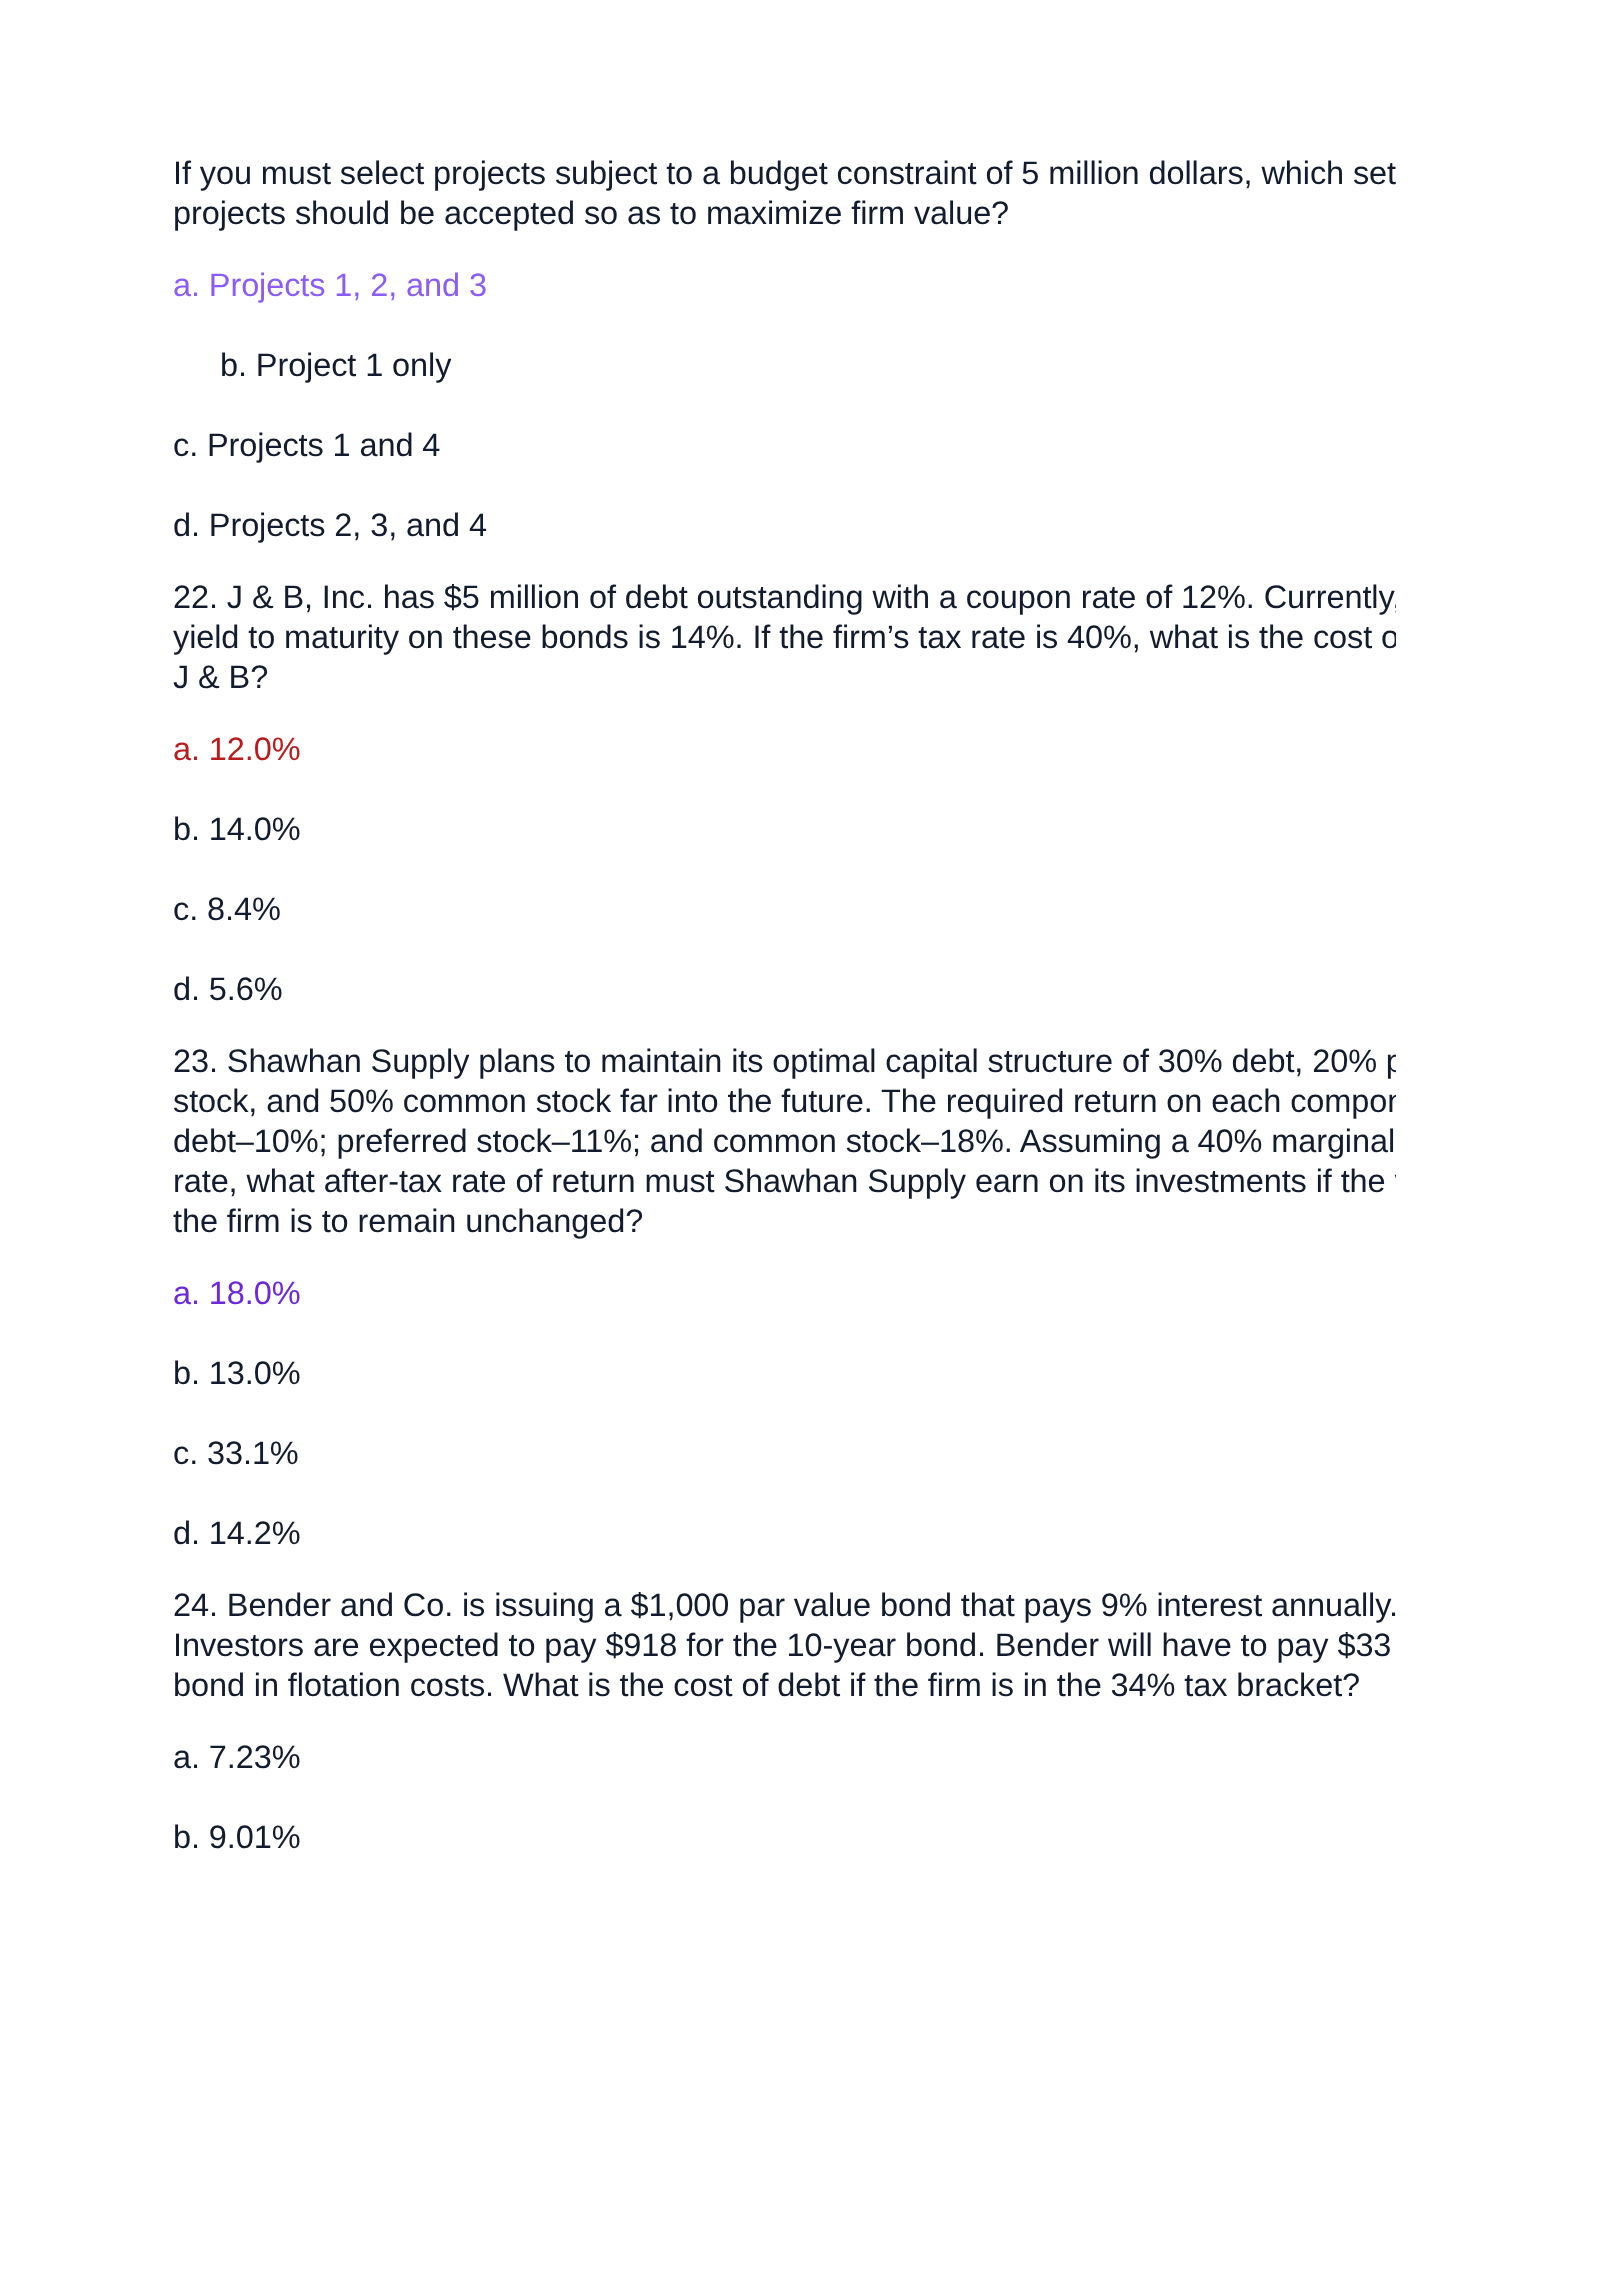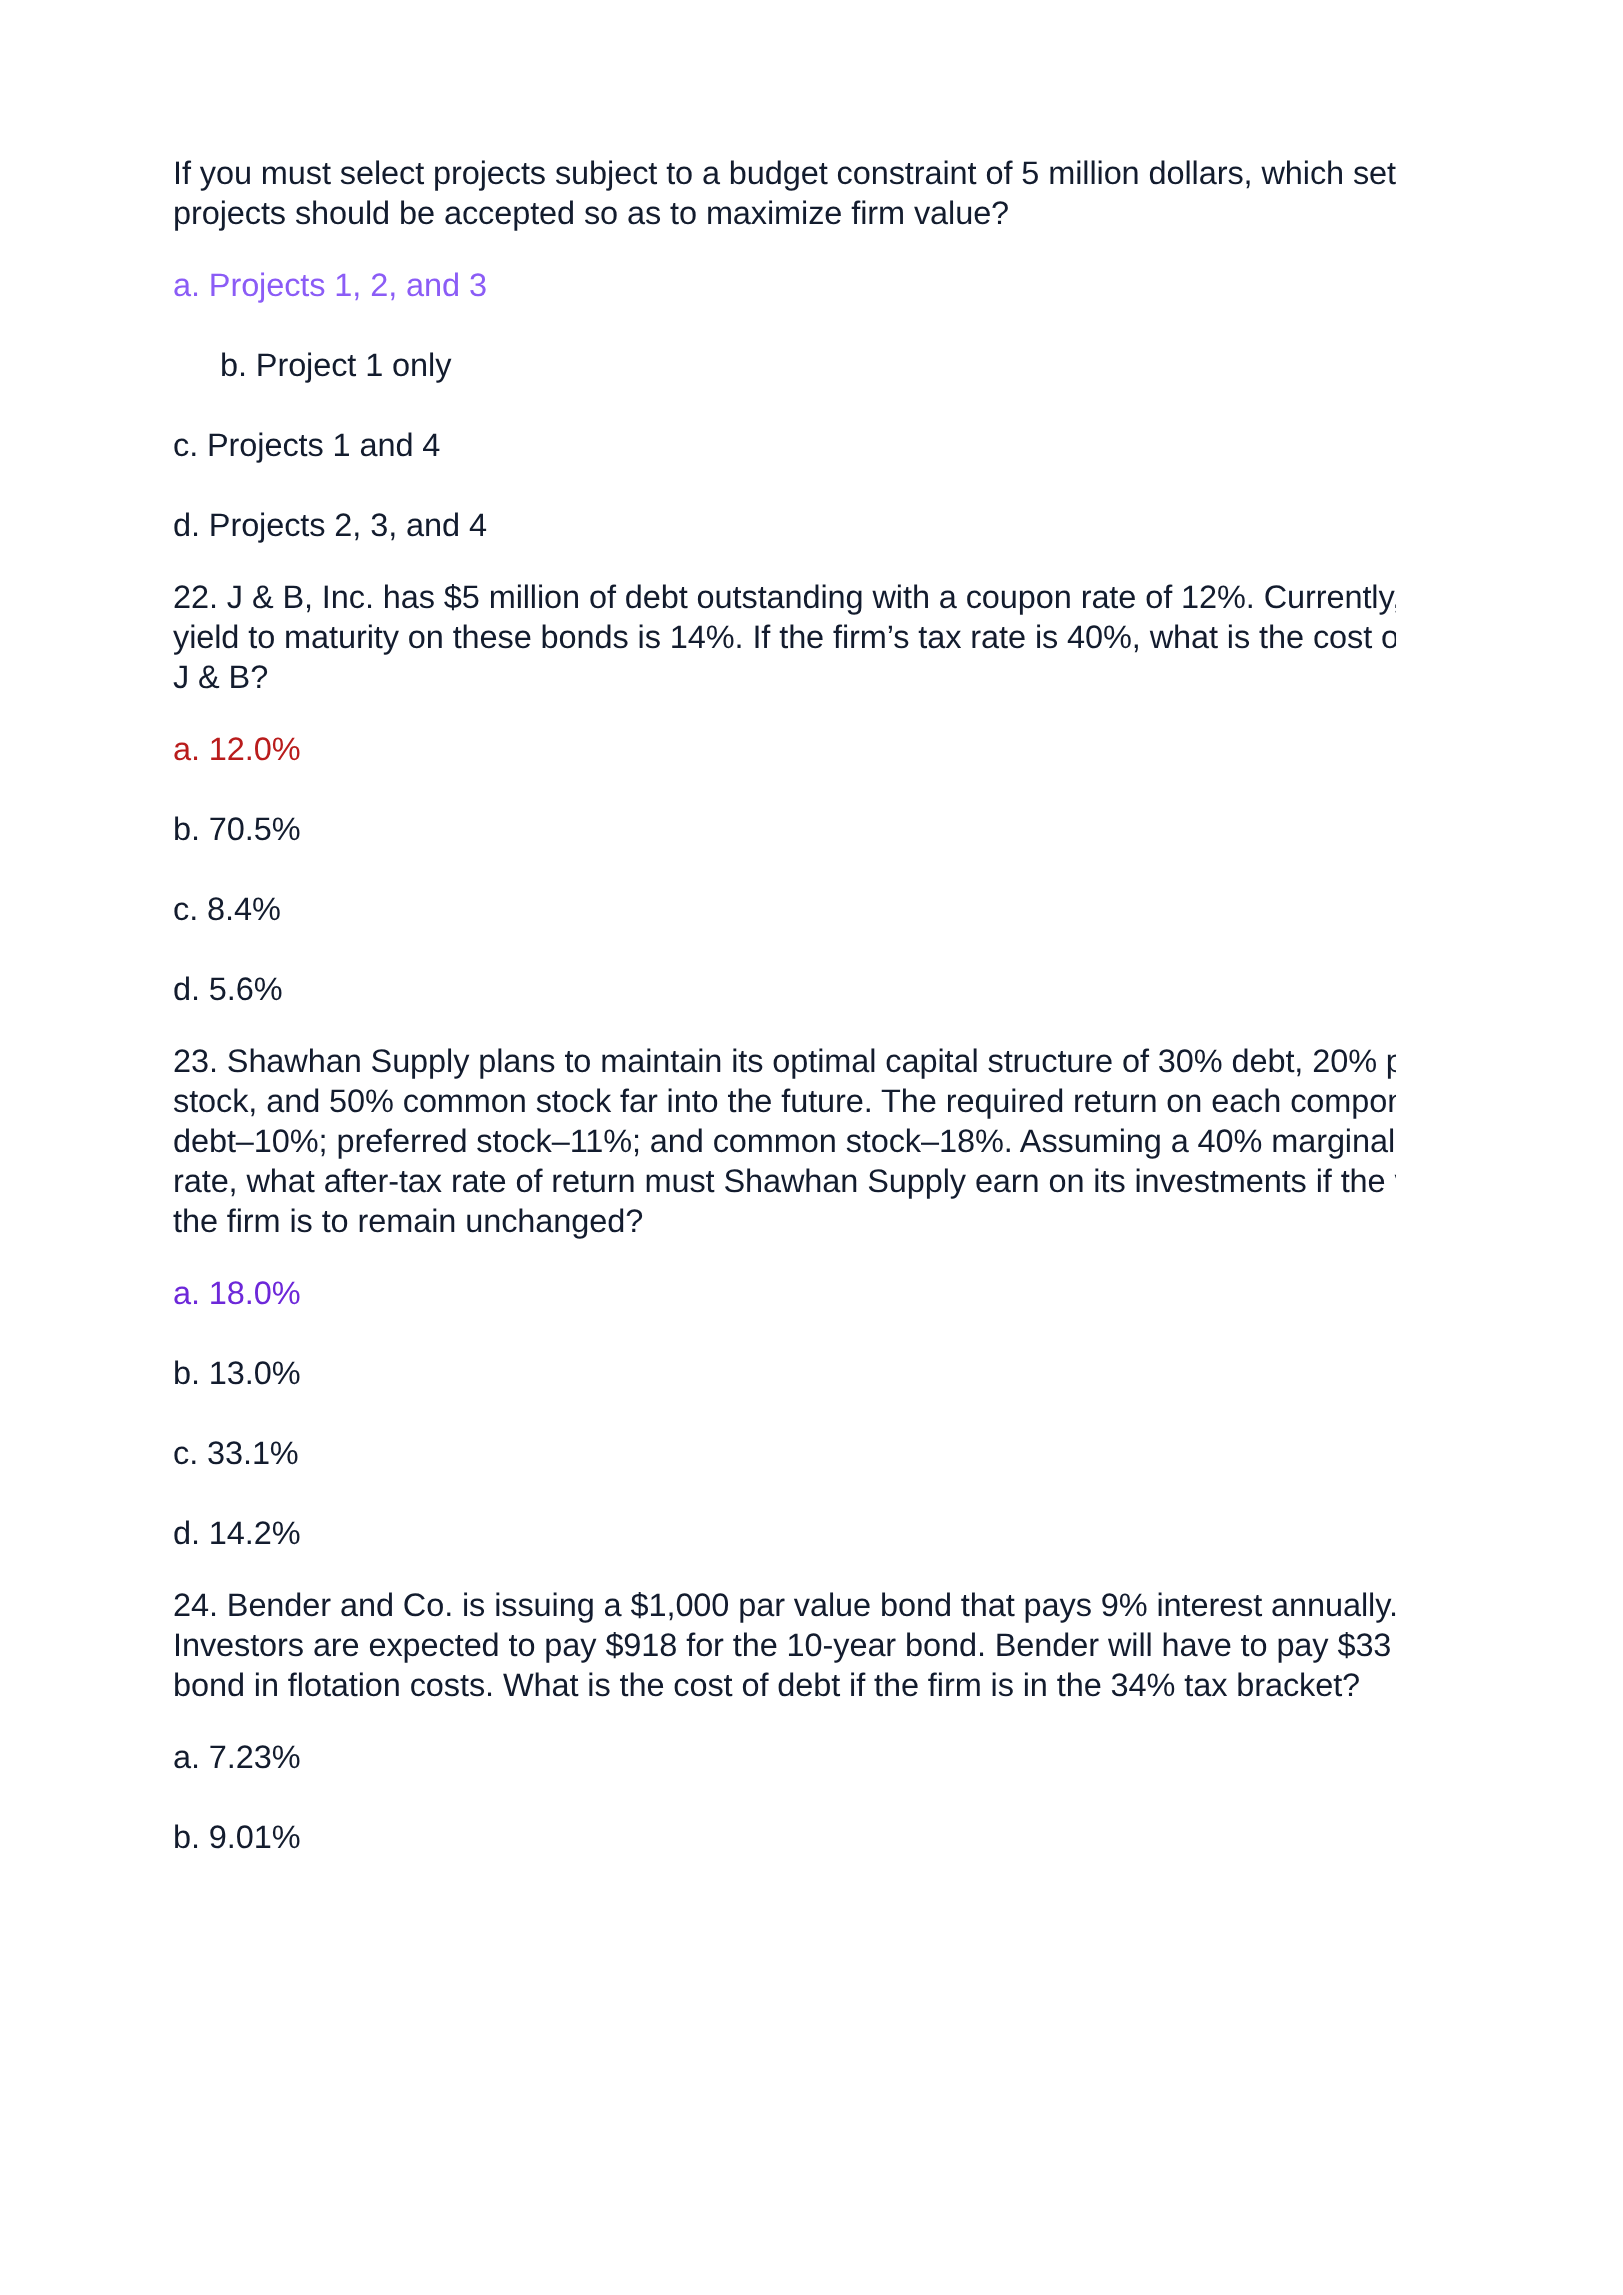--- a/index.html
+++ b/index.html
@@ -66,21 +66,21 @@
 <div id="page" style="background: rgb(255, 255, 255);">
   <div id="content">
     <p class="block stem" style="color: rgb(19, 28, 46);">If you must select projects subject to a budget constraint of 5 million dollars, which set of projects should be accepted so as to maximize firm value?</p>
     <p class="block option" style="color: #8b5cf6;">a. Projects 1, 2, and 3</p>
     <p class="block option" style="color: rgb(19, 28, 46); margin-left: 47px;">b. Project 1 only</p>
     <p class="block option" style="color: rgb(19, 28, 46);">c. Projects 1 and 4</p>
     <p class="block option last-option" style="color: rgb(19, 28, 46);">d. Projects 2, 3, and 4</p>
 
     <p class="block stem" style="color: rgb(19, 28, 46);">22. J &amp; B, Inc. has $5 million of debt outstanding with a coupon rate of 12%. Currently, the yield to maturity on these bonds is 14%. If the firm’s tax rate is 40%, what is the cost of debt to J &amp; B?</p>
     <p class="block option" style="color: #b91c1c;">a. 12.0%</p>
-    <p class="block option" style="color: rgb(19, 28, 46);">b. 70.5%</p>
+    <p class="block option" style="color: rgb(19, 28, 46);">b. 14.0%</p>
     <p class="block option" style="color: rgb(19, 28, 46);">c. 8.4%</p>
     <p class="block option last-option" style="color: rgb(19, 28, 46);">d. 5.6%</p>
 
     <p class="block stem" style="color: rgb(19, 28, 46);">23. Shawhan Supply plans to maintain its optimal capital structure of 30% debt, 20% preferred stock, and 50% common stock far into the future. The required return on each component is: debt–10%; preferred stock–11%; and common stock–18%. Assuming a 40% marginal tax rate, what after-tax rate of return must Shawhan Supply earn on its investments if the value of the firm is to remain unchanged?</p>
     <p class="block option" style="color: #6d28d9;">a. 18.0%</p>
     <p class="block option" style="color: rgb(19, 28, 46);">b. 13.0%</p>
     <p class="block option" style="color: rgb(19, 28, 46);">c. 33.1%</p>
     <p class="block option last-option" style="color: rgb(19, 28, 46);">d. 14.2%</p>
 
     <p class="block stem" style="color: rgb(19, 28, 46);">24. Bender and Co. is issuing a $1,000 par value bond that pays 9% interest annually. Investors are expected to pay $918 for the 10-year bond. Bender will have to pay $33 per bond in flotation costs. What is the cost of debt if the firm is in the 34% tax bracket?</p>

